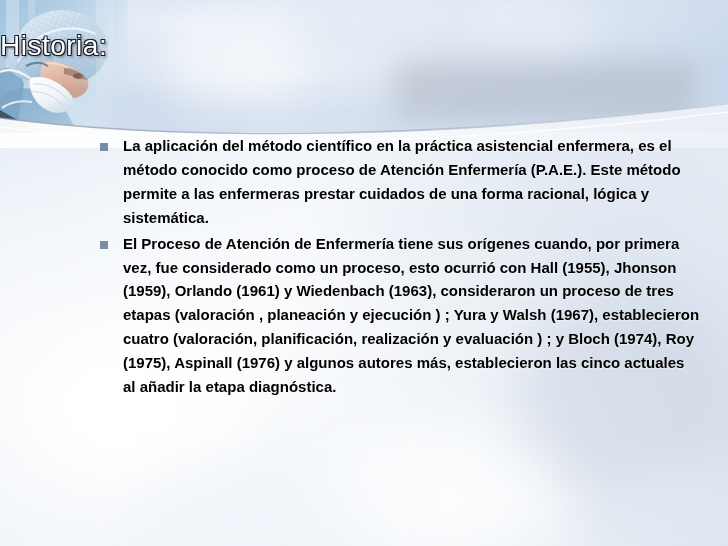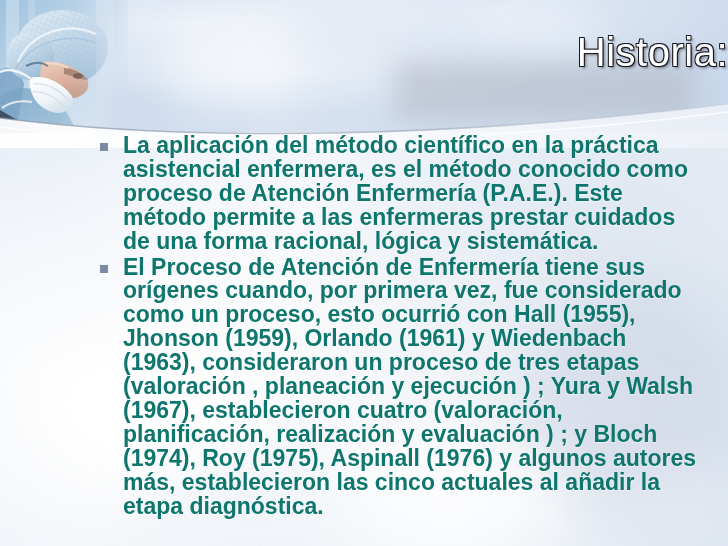--- a/index.html
+++ b/index.html
@@ -87,22 +87,22 @@
     left: 0; top: 88px;
     width: 728px; height: 60px;
     pointer-events: none;
   }
 
   
   .title {
     position: absolute;
     left: 0; top: 30px;
     width: 728px;
-    text-align: right;
-    font-size: 40px;
+    text-align: left;
+    font-size: 28px;
     font-weight: 400;
     color: #ffffff;
     letter-spacing: 0.5px;
     text-shadow:
       -1px -1px 0 #1a1a22,
        1px -1px 0 #1a1a22,
       -1px  1px 0 #1a1a22,
        1px  1px 0 #1a1a22,
        2px  2px 3px rgba(20,20,30,0.55);
   }
@@ -120,24 +120,24 @@
   }
   .bullet-marker {
     flex: 0 0 auto;
     width: 8px; height: 8px;
     margin: 9px 15px 0 0;
     background: #7b8ba5;
     box-shadow: 0 0 0 0.5px rgba(255,255,255,0.35);
   }
   .bullet-text {
     flex: 1 1 auto;
-    font-size: 23px;
+    font-size: 15px;
     font-weight: 700;
     line-height: 23.9px;
-    color: #0f766e;
+    color: #000000;
     text-shadow: 0 1px 1px rgba(255,255,255,0.55);
   }
 </style>
 </head>
 <body>
 
 <div class="slide">
 
   <div class="bg-base"></div>
   <div class="bg-blob b1"></div>

